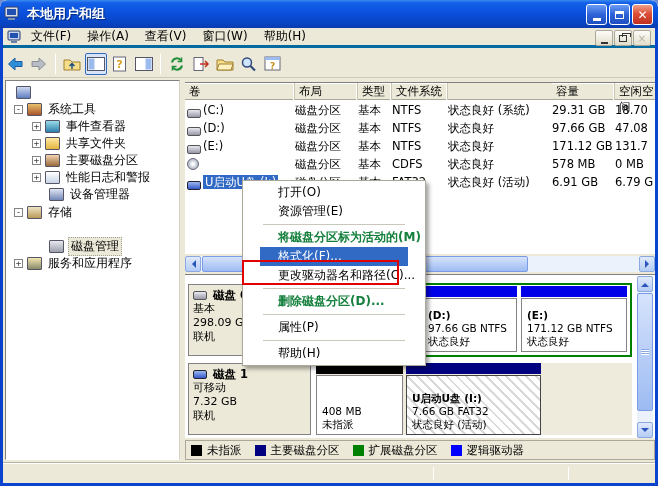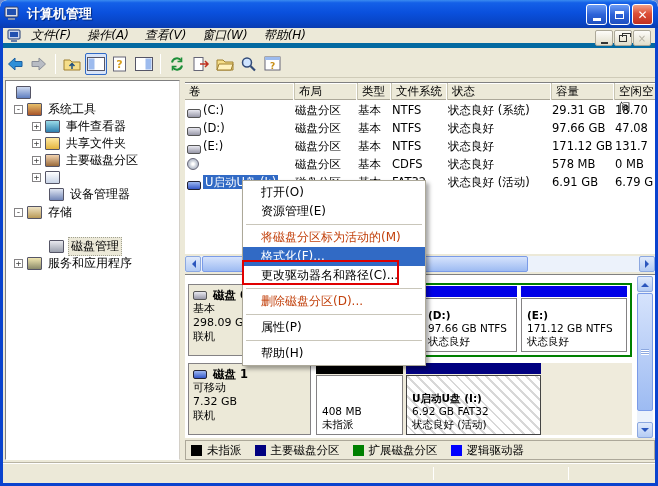--- a/index.html
+++ b/index.html
@@ -21,21 +21,21 @@
     display:flex;align-items:center;justify-content:center;color:#fff;font-size:12px;font-weight:bold;
     background:linear-gradient(180deg,#6B9CF5 0%,#2E63D8 50%,#1E4FC0 100%);}
   .tbtn.close{background:linear-gradient(180deg,#F0A088 0%,#DD5038 45%,#C03020 100%);}
   .tbtn .maxg{display:block;width:9px;height:8px;border:1.5px solid #fff;border-top-width:3px;}
   .tbtn .ming{display:block;width:8px;height:3px;background:#fff;margin-top:10px;}
   .b-left,.b-right{position:absolute;top:28px;bottom:0;width:3px;background:#0A43CE;}
   .b-left{left:0}.b-right{right:0}
   .b-bottom{position:absolute;left:0;right:0;bottom:0;height:3px;background:#0A43CE;}
   
   .menubar{position:absolute;left:3px;right:3px;top:28px;height:20px;background:#ECE9D8;
-    display:flex;align-items:center;border-bottom:5px solid #0369a1;font-style:italic;}
+    display:flex;align-items:center;border-bottom:3px solid #0369a1;}
   .mb-icon{margin-left:4px;}
   .menu-item{font-size:12px;color:#000;padding:2px 8px;}
   .mdi-btns{position:absolute;right:4px;top:2px;display:flex;gap:1px;}
   .mdibtn{width:18px;height:16px;background:linear-gradient(#FDFCF9,#E2DECB);border:1px solid #ACA899;
     border-radius:2px;display:flex;align-items:center;justify-content:center;font-size:10px;color:#333;}
   .mdibtn.dis{color:#B5B1A4;}
   .g-min{display:block;width:7px;height:2px;background:#333;margin-top:9px;}
   .g-restore{display:block;width:8px;height:7px;border:1px solid #333;position:relative;background:transparent;}
   .g-restore::before{content:"";position:absolute;left:2px;top:-3px;width:7px;height:3px;border:1px solid #333;border-bottom:none;}
   
@@ -119,40 +119,40 @@
   .legend-box{position:absolute;left:185px;top:440px;width:470px;height:20px;background:#ECE9D8;
     border:1px solid #ACA899;display:flex;align-items:center;padding-left:5px;font-size:11.5px;}
   .lg-item{display:inline-flex;align-items:center;gap:5px;margin-right:13px;}
   .lg-sq{width:11px;height:11px;flex:none;}
   
   .statusbar{position:absolute;left:3px;right:3px;bottom:3px;height:20px;background:#ECE9D8;
     border-top:1px solid #fff;box-shadow:0 -1px #B8B4A4;}
   .sdiv{position:absolute;top:3px;bottom:3px;width:1px;background:#9F9D8D;border-right:1px solid #fff;}
   
   .cmenu{position:absolute;left:242px;top:180px;width:184px;background:#fff;
-    border:1px solid #ACA899;box-shadow:3px 3px 4px rgba(0,0,0,.35);padding:2px 0;z-index:50;}
+    border:1px solid #ACA899;box-shadow:3px 3px 4px rgba(0,0,0,.35);padding:2px 17px;z-index:50;}
   .mi{height:19px;line-height:19px;padding-left:18px;font-size:12px;white-space:nowrap;}
-  .mi.disabled{color:#c2410c;}
+  .mi.disabled{color:#15803d;font-weight:bold;}
   .mi.hl{background:#316AC5;color:#fff;}
   .msep{height:1px;background:#C9C6BA;margin:3px 3px;}
   .redbox{position:absolute;left:242px;top:260px;width:157px;height:25px;border:2px solid #E00000;z-index:60;}
   svg{display:block;}
 </style>
 </head>
 <body>
 
 <div class="window">
 
   <div class="titlebar">
     <svg class="mb-icon" width="18" height="16" viewBox="0 0 18 16">
       <rect x="1" y="1" width="13" height="10" rx="1" fill="#D8DCE8" stroke="#30406A"></rect>
       <rect x="3" y="3" width="9" height="6" fill="#2050B0"></rect>
       <rect x="4" y="12" width="7" height="2" fill="#8090B0"></rect>
     </svg>
-    <span class="title-text">计算机管理</span>
+    <span class="title-text">本地用户和组</span>
     <div class="tb-btns">
       <div class="tbtn">
           <span class="ming"></span>
         </div>
       <div class="tbtn">
           <span class="maxg"></span>
         </div>
       <div class="tbtn close">✕</div>
     </div>
   </div>
@@ -271,20 +271,21 @@
       <span class="tlabel">共享文件夹</span>
     </div>
     <div class="titem" style="top:71px;left:26px;">
       <span class="exp">+</span>
       <span class="ticon i-users"></span>
       <span class="tlabel">主要磁盘分区</span>
     </div>
     <div class="titem" style="top:88px;left:26px;">
       <span class="exp">+</span>
       <span class="ticon i-perf"></span>
+      <span class="tlabel">性能日志和警报</span>
     </div>
     <div class="titem" style="top:105px;left:43px;">
       <span class="ticon i-device"></span>
       <span class="tlabel">设备管理器</span>
     </div>
     <div class="titem" style="top:123px;left:8px;">
       <span class="exp">-</span>
       <span class="ticon i-storage"></span>
       <span class="tlabel">存储</span>
     </div>
@@ -298,21 +299,20 @@
       <span class="tlabel">服务和应用程序</span>
     </div>
   </div>
 
   <div class="list-box">
     <div class="lh">
       <div class="lh-c hc0">卷</div>
       <div class="lh-c hc1">布局</div>
       <div class="lh-c hc2">类型</div>
       <div class="lh-c hc3">文件系统</div>
-      <div class="lh-c hc4">状态</div>
       <div class="lh-c hc5">容量</div>
       <div class="lh-c hc6">空闲空间</div>
     </div>
     <div class="lrow" style="top:18px">
       <span class="vicon"><span class="v-drive"></span></span>
       <span class="lc c0">(C:)</span>
       <span class="lc c1">磁盘分区</span>
       <span class="lc c2">基本</span>
       <span class="lc c3">NTFS</span>
       <span class="lc c4">状态良好 (系统)</span>
@@ -422,21 +422,21 @@
     <div class="hd" style="background-color: rgb(0, 0, 0);"></div>
     <div class="bd">
       <div>408 MB</div>
       <div>未指派</div>
     </div>
   </div>
   <div class="part hatched" style="left:406px;top:363px;width:135px;">
     <div class="hd" style="background-color: rgb(0, 0, 128);"></div>
     <div class="bd">
       <div class="nm">U启动U盘  (I:)</div>
-      <div>6.92 GB FAT32</div>
+      <div>7.66 GB FAT32</div>
       <div>状态良好 (活动)</div>
     </div>
   </div>
 
   <div class="vscroll">
     <div class="sbtn" style="left:0;top:0;">
         <span class="tri u"></span>
       </div>
     <div class="sthumb" style="left:0;top:17px;width:16px;height:118px;">
         <span class="grip"></span>

